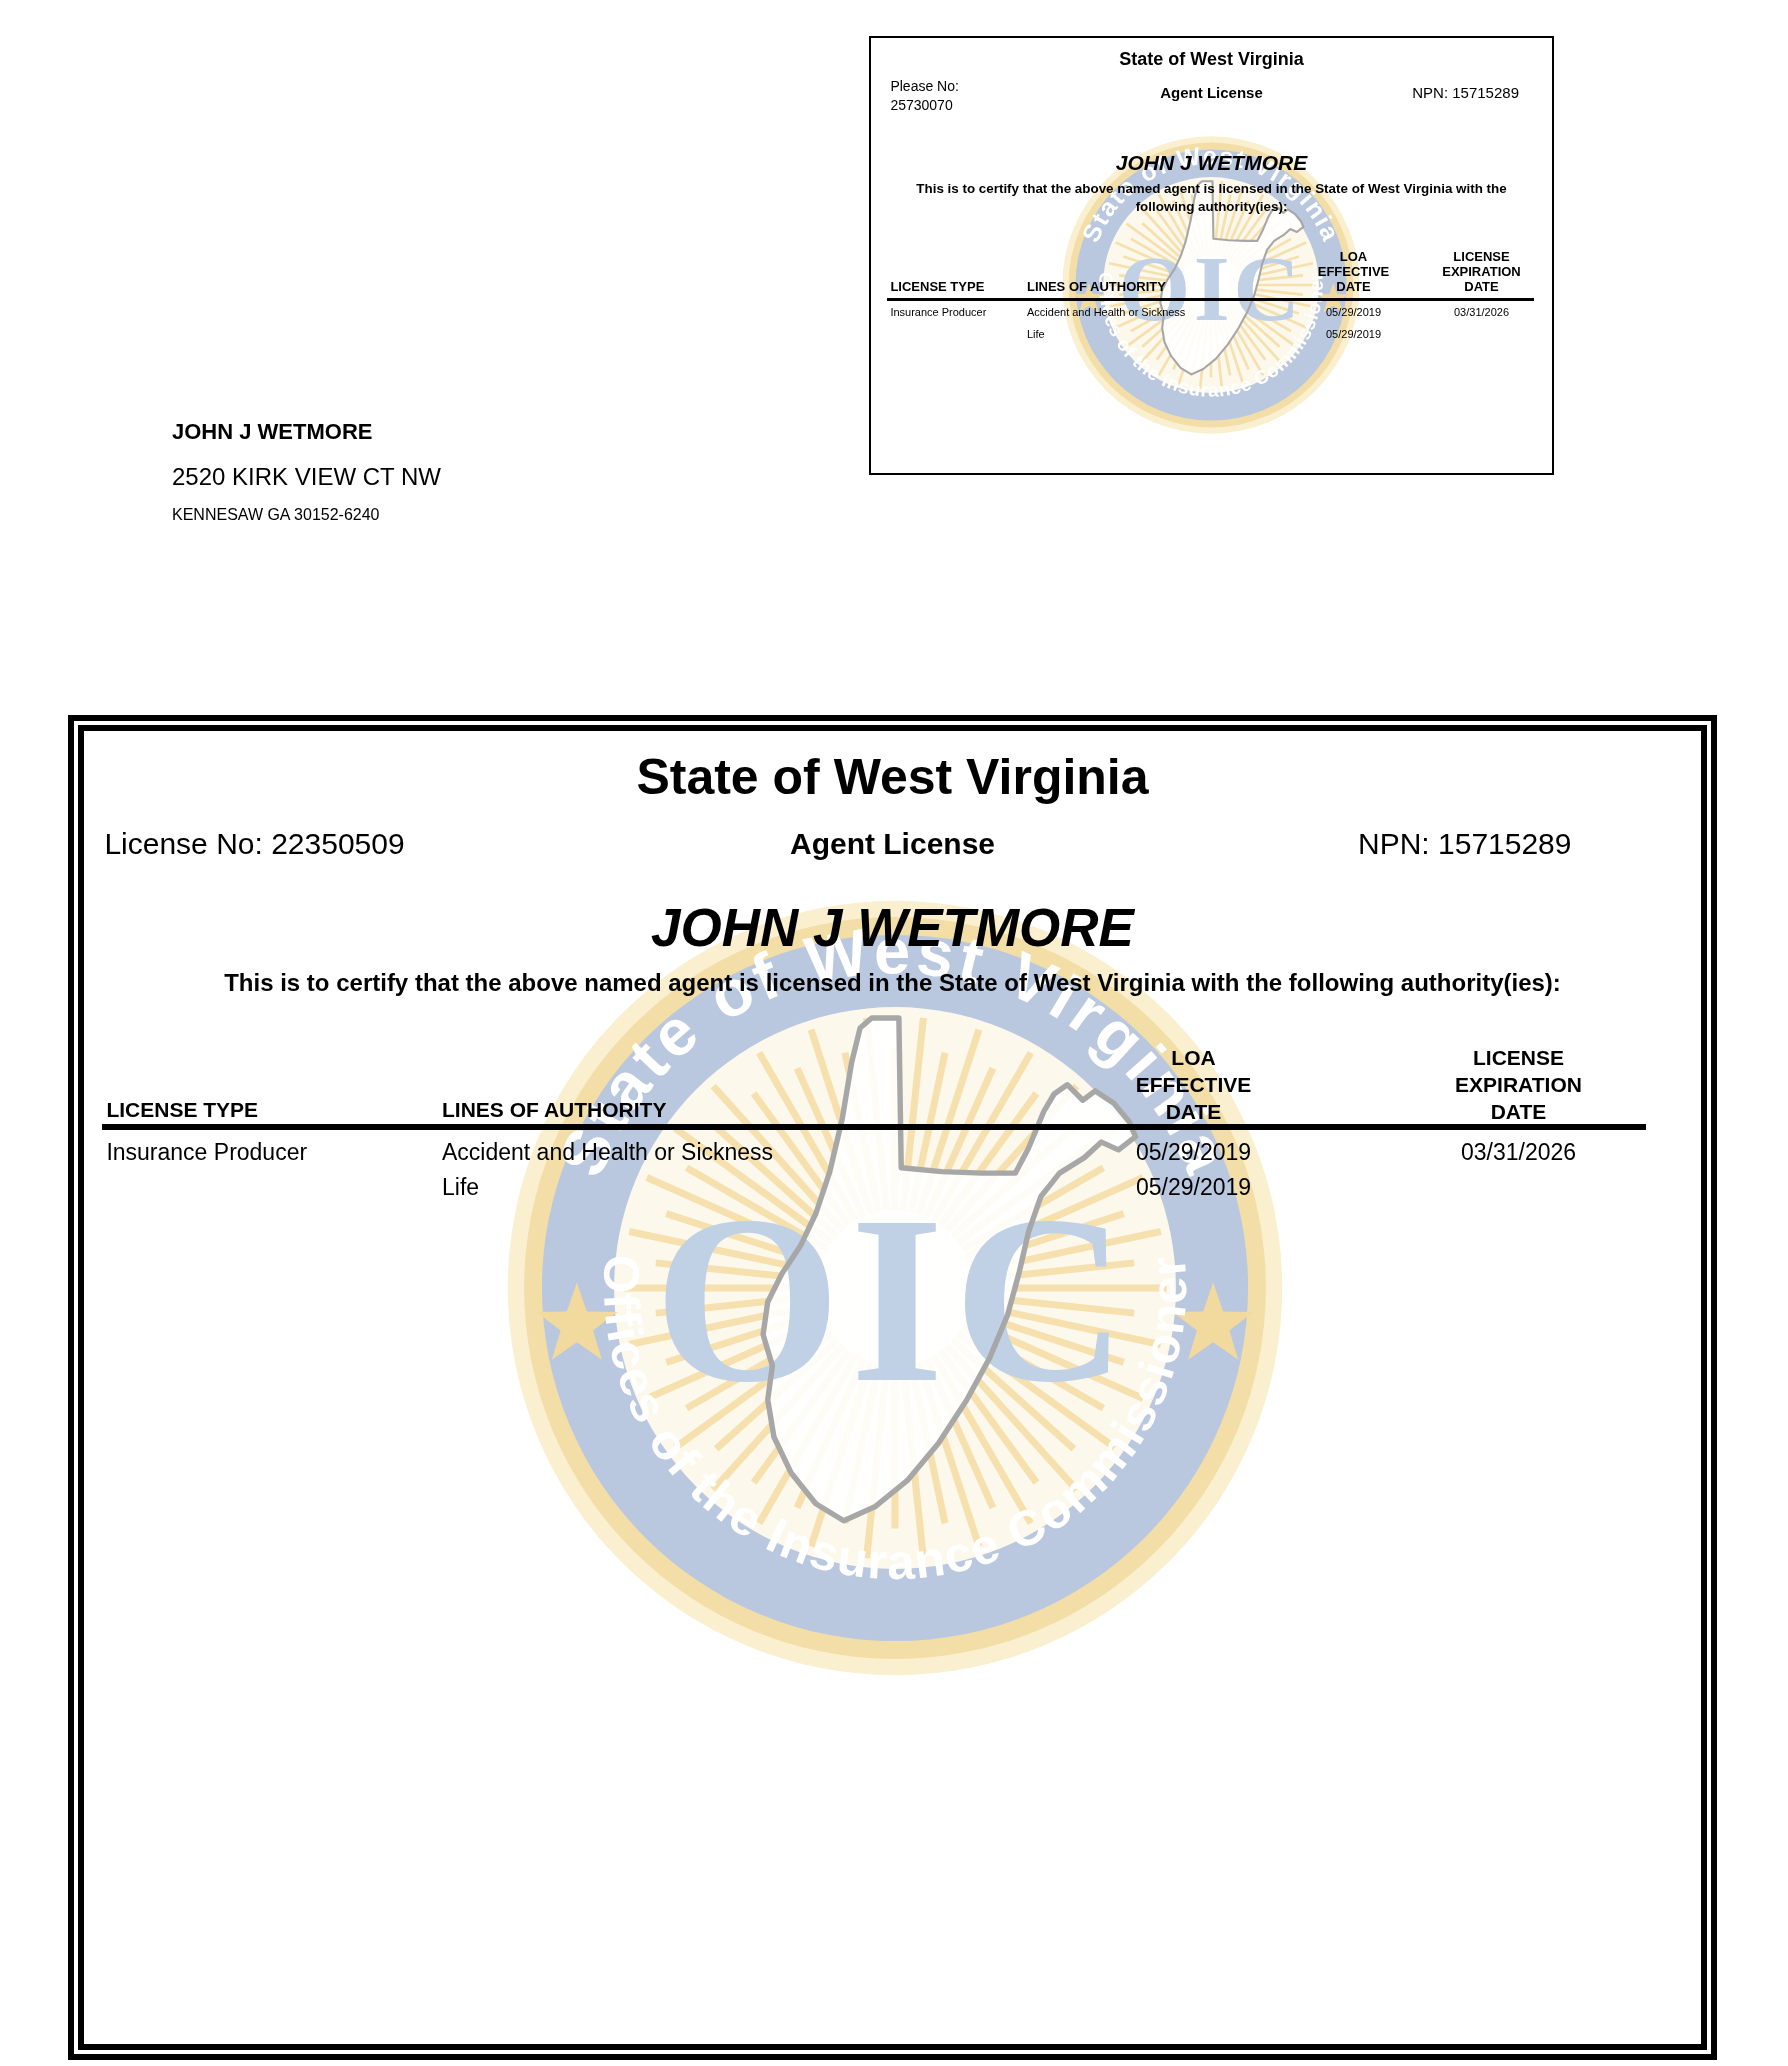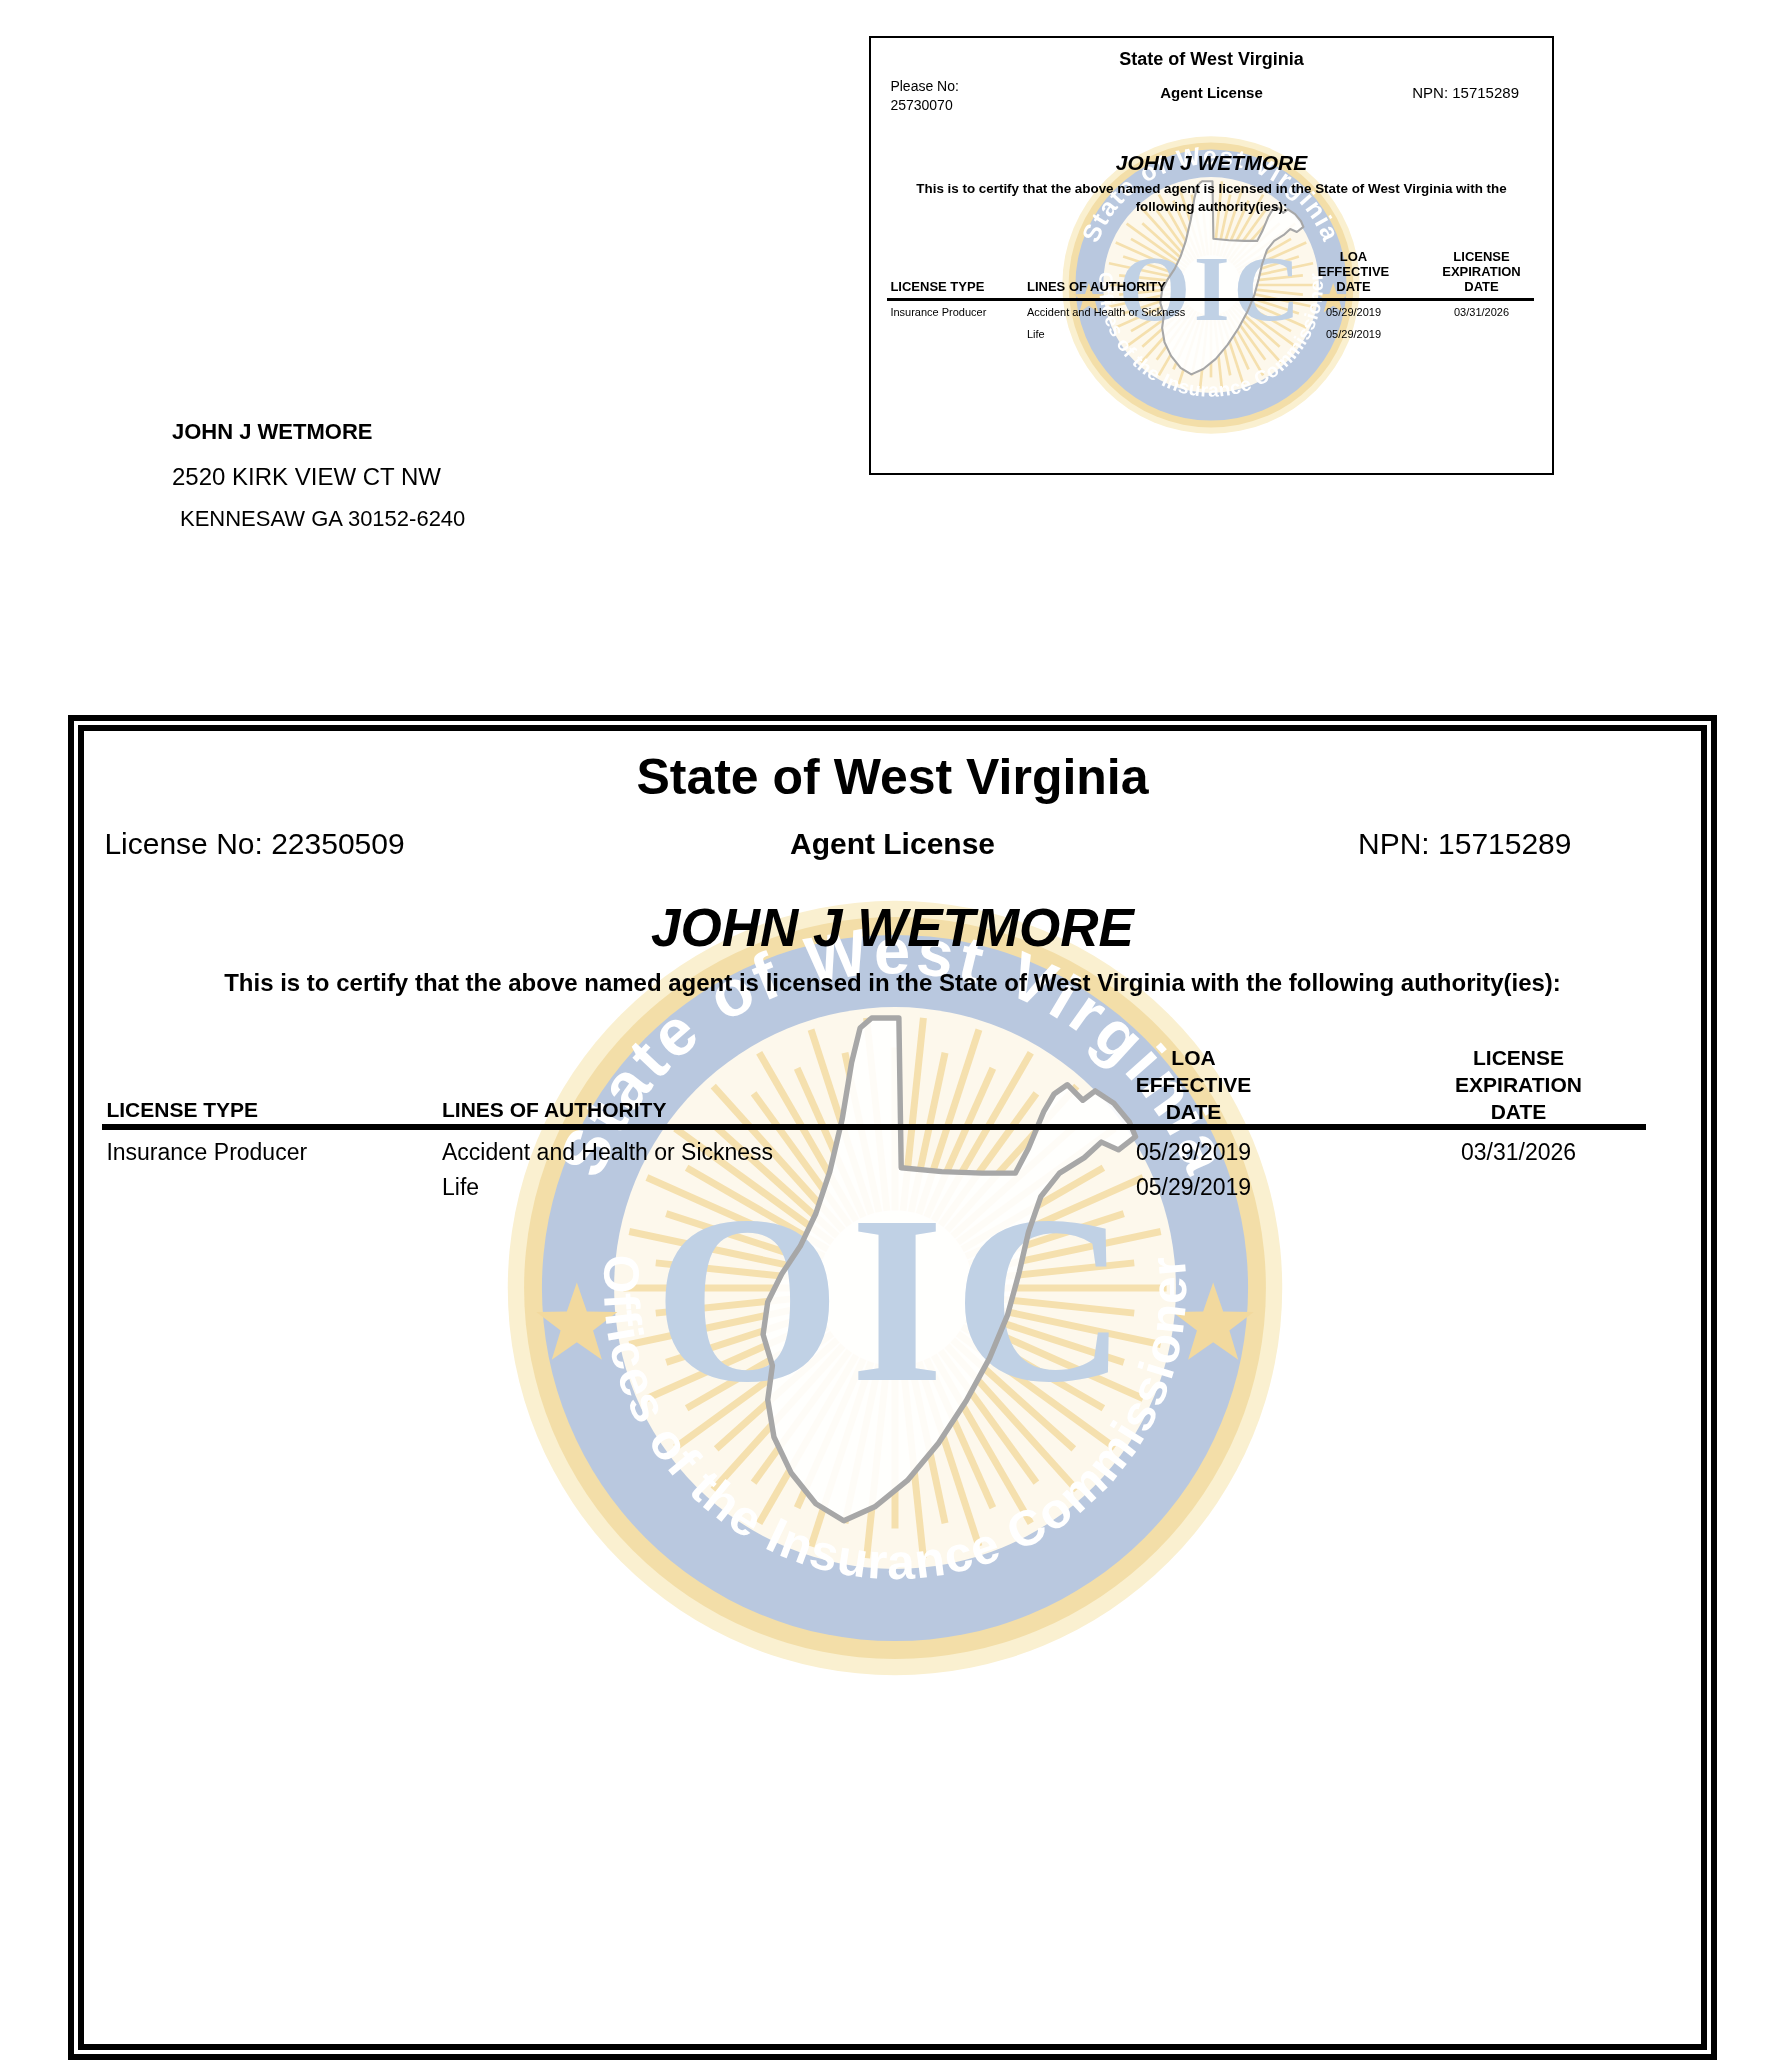--- a/index.html
+++ b/index.html
@@ -32,21 +32,21 @@
   .card-r1c1{left:19.4px;top:268px;}
   .card-r1c2{left:156px;top:268px;}
   .card-r1c3{left:440px;top:268px;width:85px;text-align:center;}
   .card-r1c4{left:563px;top:268px;width:95px;text-align:center;}
   .card-r2c2{left:156px;top:290px;}
   .card-r2c3{left:440px;top:290px;width:85px;text-align:center;}
 
   
   .addr-name{left:172px;top:419px;font-size:22px;font-weight:bold;}
   .addr-l1{left:172px;top:463px;font-size:24px;}
-  .addr-l2{left:180px;top:506px;font-size:22px;}
+  .addr-l2{left:172px;top:506px;font-size:16px;}
 
   
   .cert{position:absolute;left:68px;top:715px;width:1637px;height:1333px;
         border:6.5px solid #000;background:#fff;}
   .cert-seal{position:absolute;left:433px;top:179px;width:776px;height:776px;z-index:0;}
   .cert-inner{position:absolute;inset:4px;border:6px solid #000;z-index:1;}
   .cert-title{top:17px;font-size:50px;}
   .cert-lic{left:20.4px;top:96px;font-size:30px;}
   .cert-type{top:96px;font-size:30px;}
   .cert-npn{left:1274px;top:96px;font-size:30px;}

